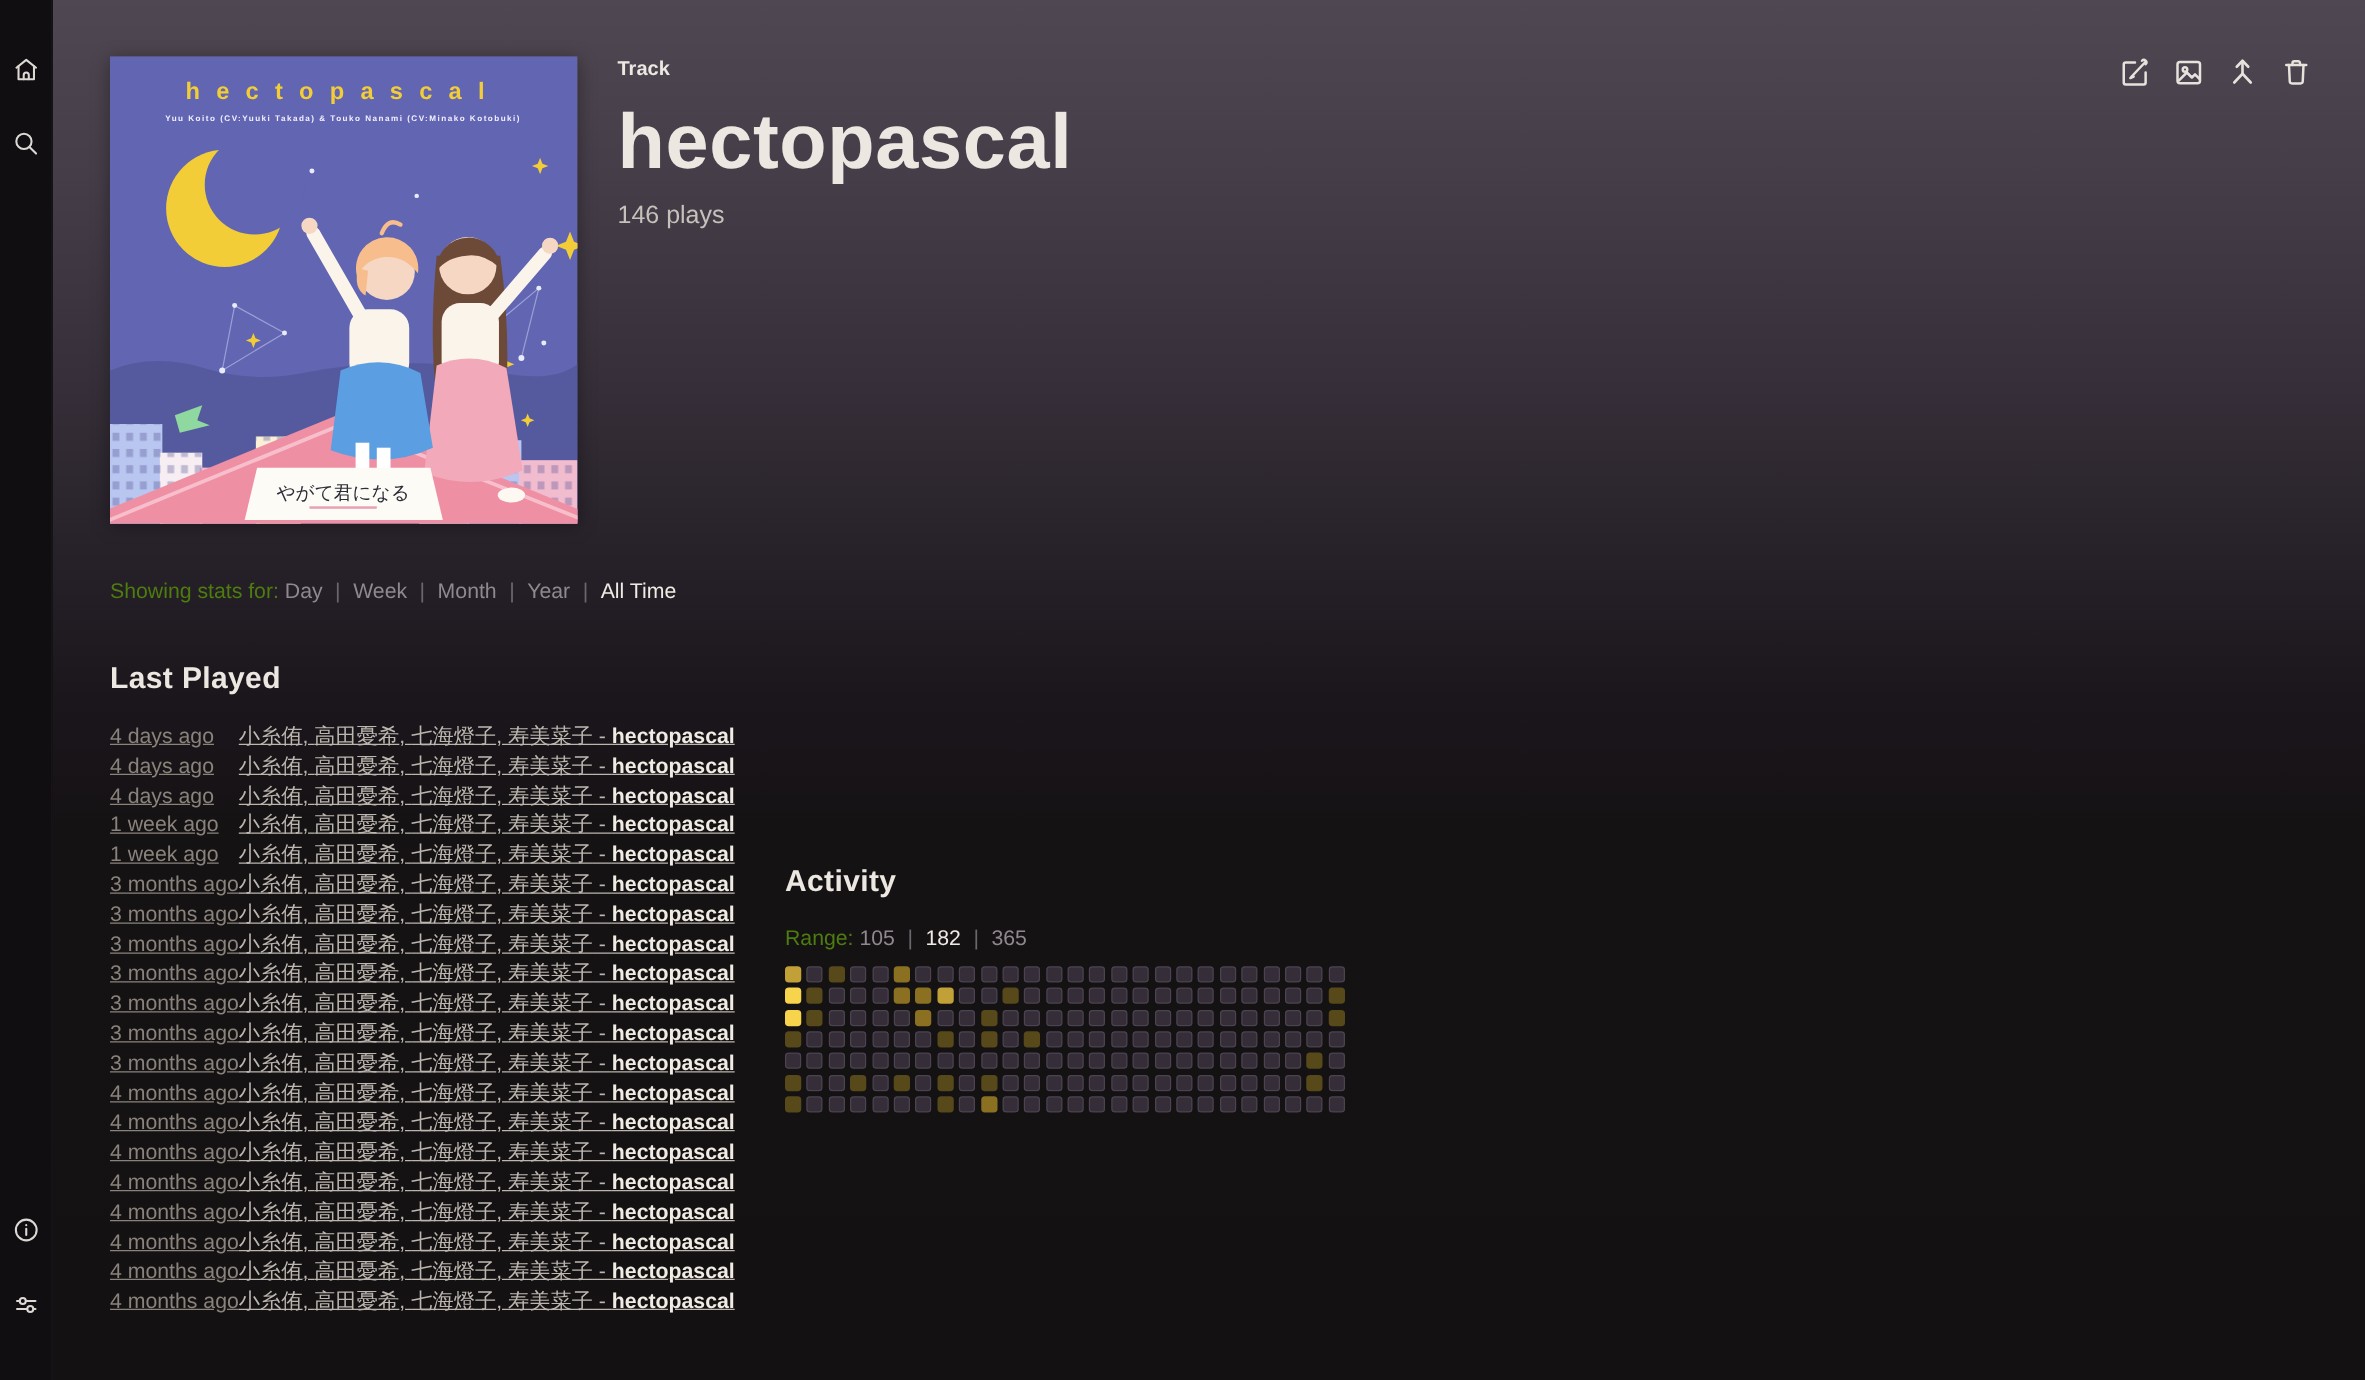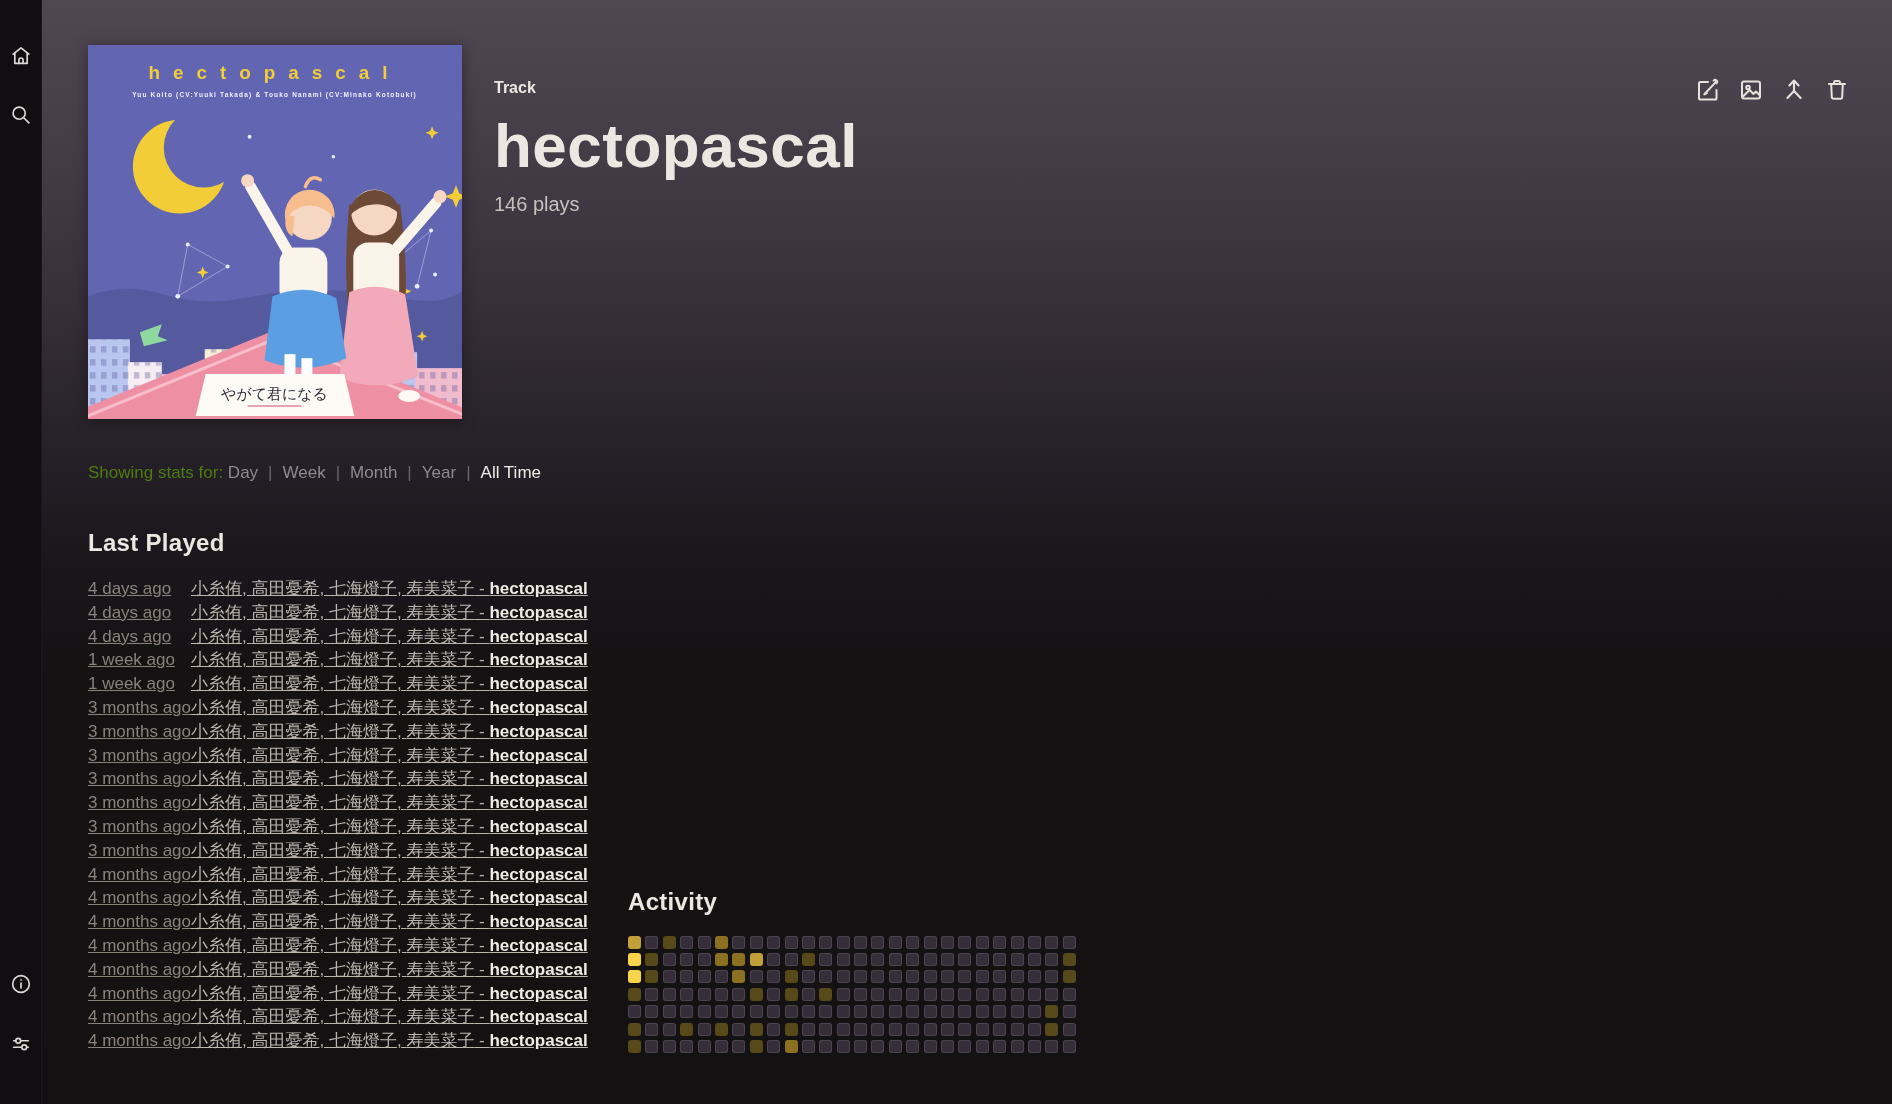--- a/index.html
+++ b/index.html
@@ -20,37 +20,37 @@
   }
   .side-btn{ width:24px; height:24px; color:#dcd9d5; cursor:pointer; margin-bottom:35px; }
   .side-btn svg{ width:100%; height:100%; display:block; }
   .side-spacer{ flex:1; }
   .side-btn.bottom{ margin-bottom:0; margin-top:36px; }
   
   .main{ margin-left:42px; padding:45px 42px 0 46px; position:relative; }
   .header{ display:flex; }
   .art{ width:374px; height:374px; flex:none; box-shadow:0 2px 14px rgba(0,0,0,.35); }
   .art svg{ width:100%; height:100%; display:block; }
-  .header-info{ margin-left:32px; flex:1; position:relative; padding-top:2px;margin-top:32px; }
+  .header-info{ margin-left:32px; flex:1; position:relative; padding-top:2px; }
   .type-label{ font-size:16px; font-weight:bold; color:#ece8e1; }
   .page-title{ font-size:62px; line-height:1; font-weight:bold; color:#ece8e1; margin-top:18px; letter-spacing:.5px; }
   .appears{ margin-top:44px; font-size:17px; color:#c6c1ba; }
   .appears a{ color:#c6c1ba; text-decoration:none; cursor:pointer; }
   .plays{ margin-top:16px; font-size:20px; color:#c6c1ba; }
   .actions{ position:absolute; top:0; right:0; display:flex; gap:17px; }
   .action-btn{ width:26px; height:26px; color:#e6e2dc; cursor:pointer; }
   .action-btn svg{ width:100%; height:100%; display:block; }
   
   .stats-line{ margin-top:44px; font-size:17px; color:#d8d3cc; }
   .sel-label{ color:#4d7c0f; }
   .opt{ color:#8f898f; cursor:pointer; }
   .opt.selected{ color:#efebe4; font-weight:normal; }
   .sep{ color:#6c666d; margin:0 10px; }
   
-  .columns{ display:flex; margin-top:46px; align-items:flex-end; }
+  .columns{ display:flex; margin-top:46px; align-items:center; }
   .col-left{ width:540px; flex:none; }
   .col-right{ flex:1; }
   h2.section{ font-size:24px; font-weight:bold; margin:0 0 20px 0; color:#ece8e1; letter-spacing:.3px; }
   
   table.plays{ border-collapse:collapse; font-size:17px; }
   table.plays td{ padding:0; line-height:23.8px; white-space:nowrap; vertical-align:top;text-decoration:underline; }
   td.time{ color:#8a837c; min-width:92px; padding-right:14px; }
   td.trackcell{ color:#bcb6af; }
   td.trackcell .artist{ color:#bcb6af; cursor:pointer; }
   td.trackcell .dash{ color:#bcb6af; }
@@ -343,20 +343,24 @@
             <tr>
               <td class="time">4 months ago</td>
               <td class="trackcell"><span class="artist">小糸侑</span>, <span class="artist">高田憂希</span>, <span class="artist">七海燈子</span>, <span class="artist">寿美菜子</span><span class="dash"> - </span><span class="tname">hectopascal</span></td>
             </tr>
           </tbody>
       </table>
     </section>
 
     <section class="col-right">
       <h2 class="section">Activity</h2>
+      <div class="act-line">
+        <span class="sel-label">Range:</span>
+        <span id="range-options"><span class="opt">105</span><span class="sep">|</span><span class="opt selected">182</span><span class="sep">|</span><span class="opt">365</span></span>
+      </div>
       <div class="heatmap" id="heatmap">
           <div class="hm-cell" style="background: rgb(194, 160, 56);"></div>
           <div class="hm-cell hm-v0"></div>
           <div class="hm-cell" style="background: rgb(87, 73, 26);"></div>
           <div class="hm-cell hm-v0"></div>
           <div class="hm-cell hm-v0"></div>
           <div class="hm-cell" style="background: rgb(138, 112, 32);"></div>
           <div class="hm-cell hm-v0"></div>
           <div class="hm-cell hm-v0"></div>
           <div class="hm-cell hm-v0"></div>

